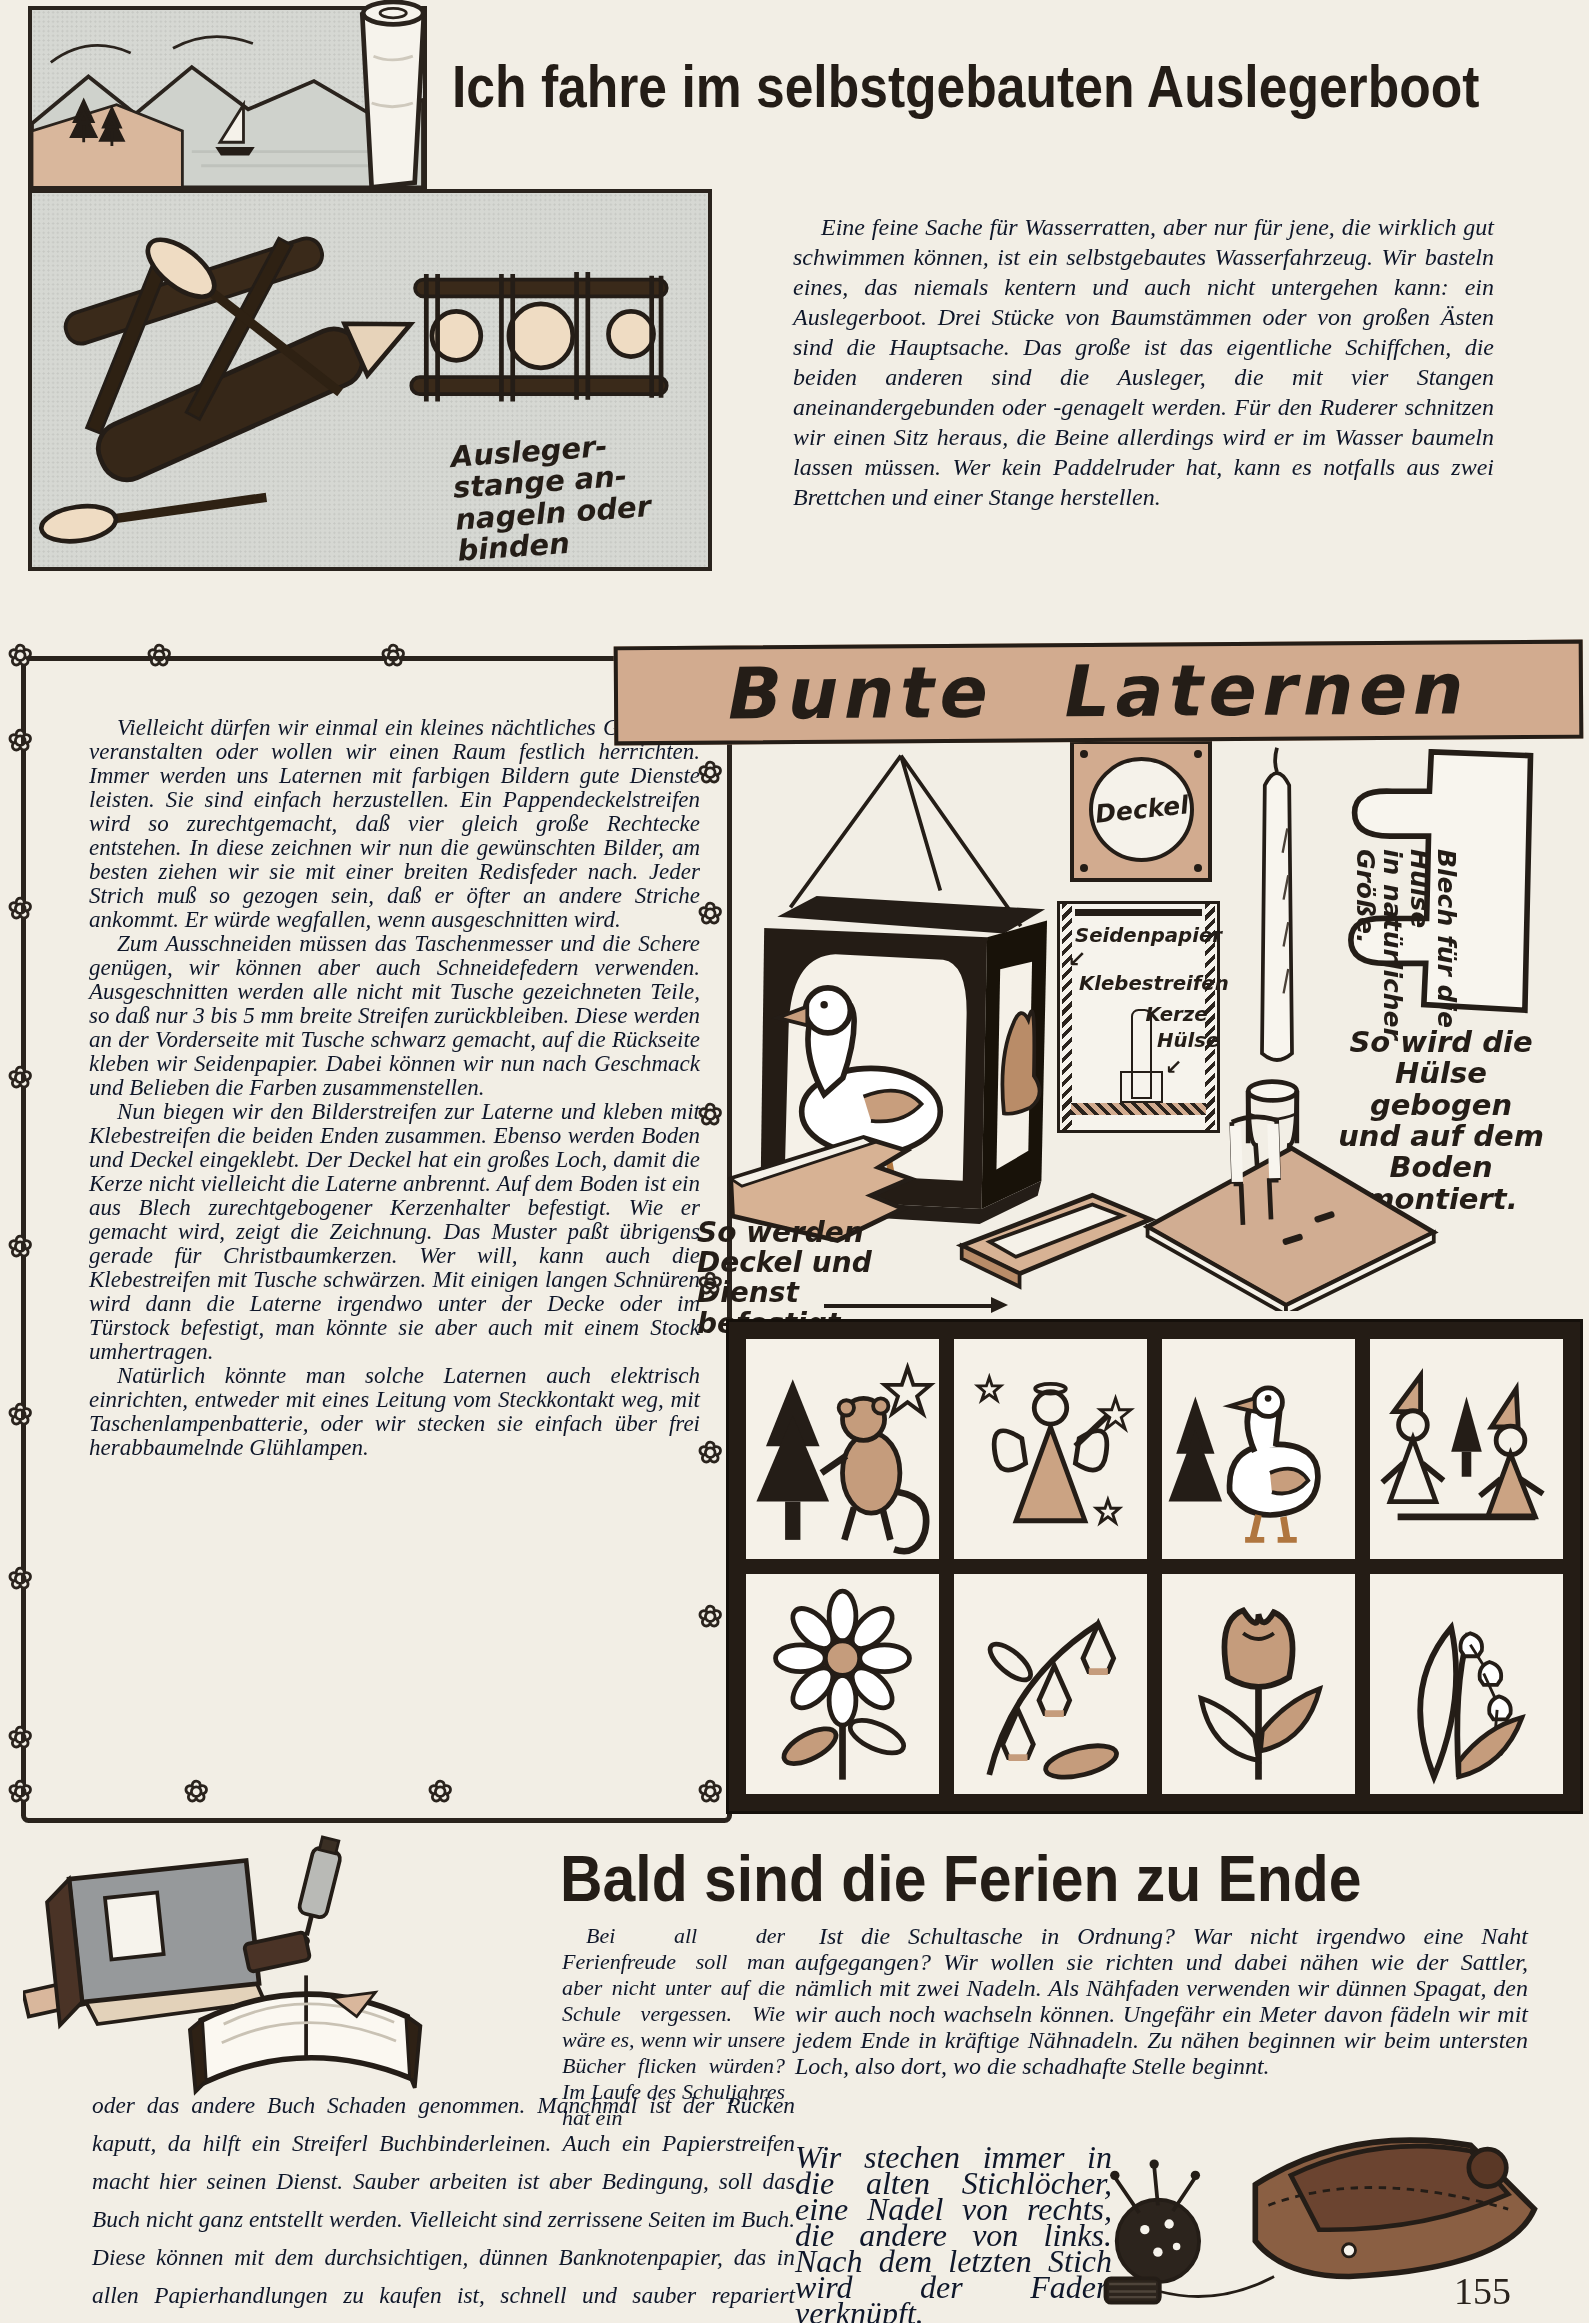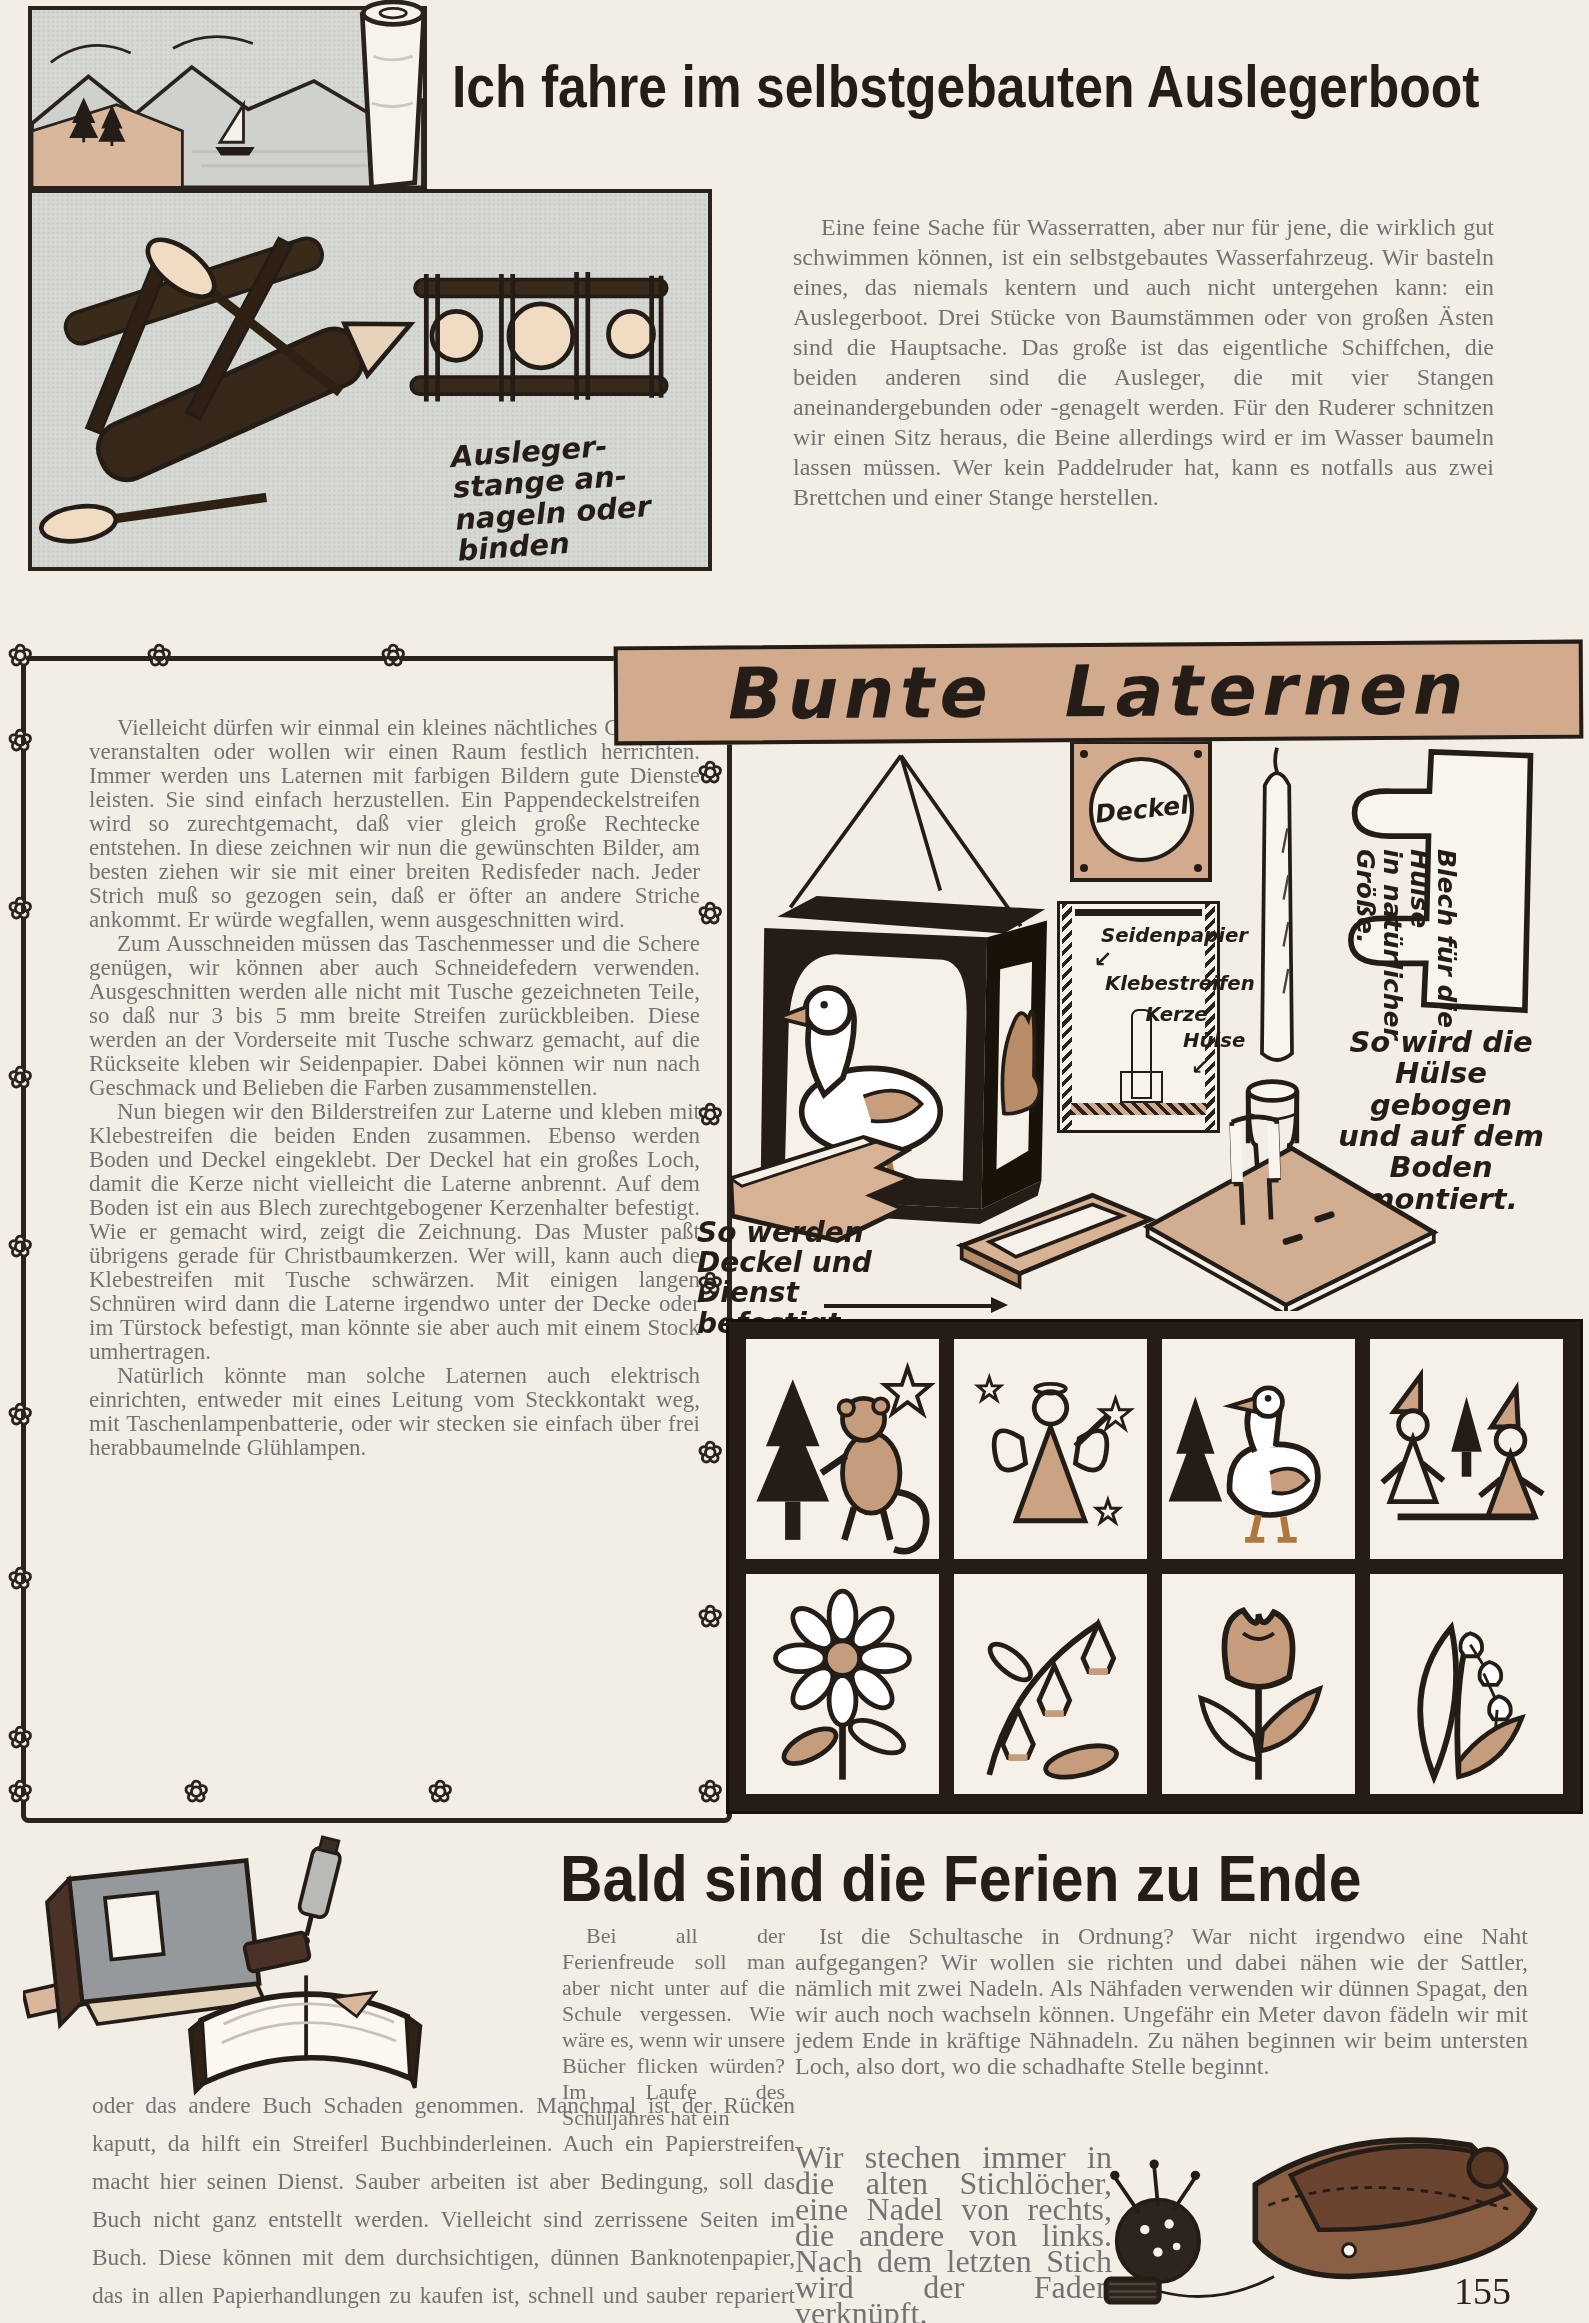--- a/index.html
+++ b/index.html
@@ -3,21 +3,21 @@
 <meta charset="utf-8">
 <style>
   html,body{margin:0;padding:0;}
   #page{position:relative;width:1589px;height:2324px;background:#f2eee5;overflow:hidden;
         font-family:"Liberation Serif","DejaVu Serif",serif;color:#332c25;}
   .abs{position:absolute;}
   .panel{background-color:#d6d8d3;background-image:radial-gradient(#c6c8c3 0.9px,transparent 1.2px);
          background-size:4.7px 4.7px;border:4.7px solid #2a231d;box-sizing:border-box;}
   .headline{font-family:"Liberation Sans","DejaVu Sans",sans-serif;font-weight:700;color:#241d17;
             white-space:nowrap;transform-origin:left center;}
-  .bodytext{text-align:justify;color:#737373;}
+  .bodytext{text-align:justify;color:#0f172a;font-style:italic;}
   .bodytext p{margin:0;text-indent:28px;}
   .hand{font-family:"DejaVu Sans",sans-serif;font-style:italic;font-weight:700;color:#241d17;line-height:1.08;}
   .pre{white-space:pre-line;}
   .flower{position:absolute;font-size:28px;line-height:1;color:#f2eee5;
           -webkit-text-stroke:2.8px #2a231d;z-index:2;}
   #laternen-frame{border:5.6px solid #2a231d;border-radius:7.5px;}
   #laternen-banner{background:#d2ab8f;border:4.7px solid #241d17;display:flex;align-items:center;
                    justify-content:center;z-index:3;box-sizing:border-box;transform:rotate(-.4deg);}
   #laternen-banner .t{font-size:71px;letter-spacing:5.6px;word-spacing:41px;}
   #deckel-square{background:#d2ab8f;border:4.7px solid #241d17;box-sizing:border-box;}
@@ -26,21 +26,21 @@
   .dot{position:absolute;width:8.4px;height:8.4px;border-radius:50%;background:#241d17;}
   #cross-section{background:#f6f3ec;border:3.7px solid #241d17;box-sizing:border-box;}
   .cs-wall{position:absolute;top:0;bottom:0;width:10.3px;
            background:repeating-linear-gradient(135deg,#2a231d 0 3.7px,#f6f3ec 3.7px 8.4px);}
   #cs-topbar{position:absolute;left:15px;right:15px;top:4.7px;height:7.5px;background:#241d17;}
   #cs-botbar{position:absolute;left:11.2px;right:11.2px;bottom:15px;height:12px;
              background:repeating-linear-gradient(45deg,#2a231d 0 3.7px,#d2ab8f 3.7px 8.4px);}
   #cs-candle{position:absolute;left:71px;bottom:31px;width:17px;height:86px;background:#f6f3ec;
              border:2.8px solid #241d17;border-radius:7.5px 7.5px 0 0;}
   #cs-holder{position:absolute;left:60px;bottom:27px;width:39px;height:28px;border:2.8px solid #241d17;}
-  .cs-lab{position:absolute;font-size:19.7px;margin-left:26px;}
+  .cs-lab{position:absolute;font-size:19.7px;}
   .arrowline{position:absolute;height:3.7px;background:#241d17;}
   .arrowline:after{content:"";position:absolute;right:-15px;top:-6.6px;border-left:17px solid #241d17;
                    border-top:8.4px solid transparent;border-bottom:8.4px solid transparent;}
   #motif-grid{background:#241c15;border:3.7px solid #15100b;box-sizing:border-box;padding:17px;
               display:grid;grid-template-columns:repeat(4,1fr);grid-template-rows:repeat(2,1fr);gap:15px;}
   .motif-cell{background:#f5f1e8;position:relative;overflow:hidden;}
   .motif-cell svg{width:100%;height:100%;display:block;}
   #page-number{font-size:38px;color:#2a231d;}
 </style>
 </head>

